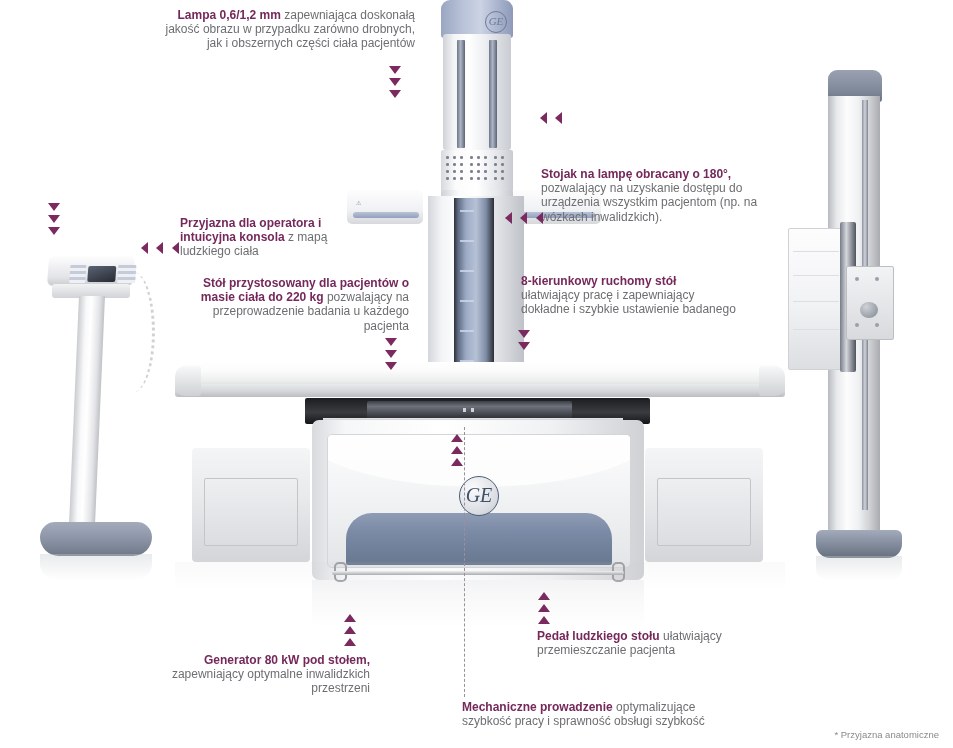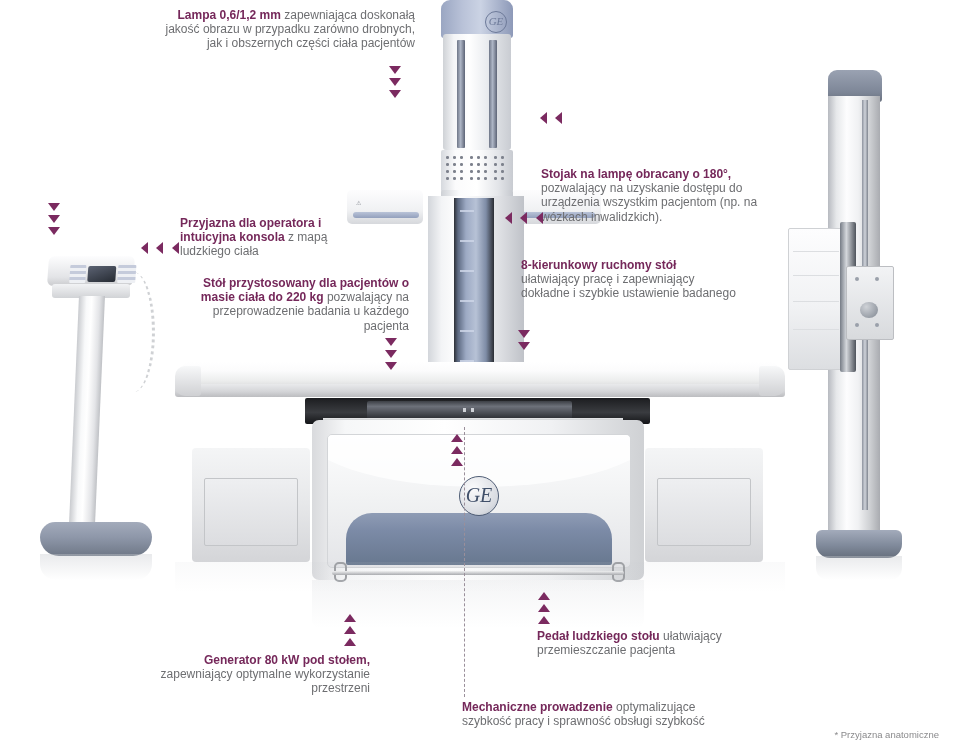--- a/index.html
+++ b/index.html
@@ -397,30 +397,30 @@
 
   <div class="callout ta-r" id="c-stol" style="left:194px;top:276px;width:215px;">
     <b>Stół przystosowany dla pacjentów o masie ciała do 220 kg</b><span> pozwalający na przeprowadzenie badania u każdego pacjenta</span>
   </div>
   <div class="arrows vert" style="left:385px;top:338px;">
     <span class="tri tri-down"></span>
     <span class="tri tri-down"></span>
     <span class="tri tri-down"></span>
   </div>
 
-  <div class="callout ta-l" id="c-ruchomy" style="left:521px;top:258px;width:215px;">
+  <div class="callout ta-l" id="c-ruchomy" style="left:521px;top:274px;width:215px;">
     <b>8-kierunkowy ruchomy stół</b><span> ułatwiający pracę i zapewniający dokładne i szybkie ustawienie badanego</span>
   </div>
   <div class="arrows vert" style="left:518px;top:330px;">
     <span class="tri tri-down"></span>
     <span class="tri tri-down"></span>
   </div>
 
   <div class="callout ta-r" id="c-generator" style="left:135px;top:653px;width:235px;">
-    <b>Generator 80 kW pod stołem,</b><span> zapewniający optymalne wykorzystanie przestrzeni</span>
+    <b>Generator 80 kW pod stołem,</b><span> zapewniający optymalne inwalidzkich przestrzeni</span>
   </div>
   <div class="arrows vert" style="left:344px;top:614px;">
     <span class="tri tri-up"></span>
     <span class="tri tri-up"></span>
     <span class="tri tri-up"></span>
   </div>
 
   <div class="callout ta-l" id="c-pedal" style="left:537px;top:629px;width:215px;">
     <b>Pedał ludzkiego stołu</b><span> ułatwiający przemieszczanie pacjenta</span>
   </div>

